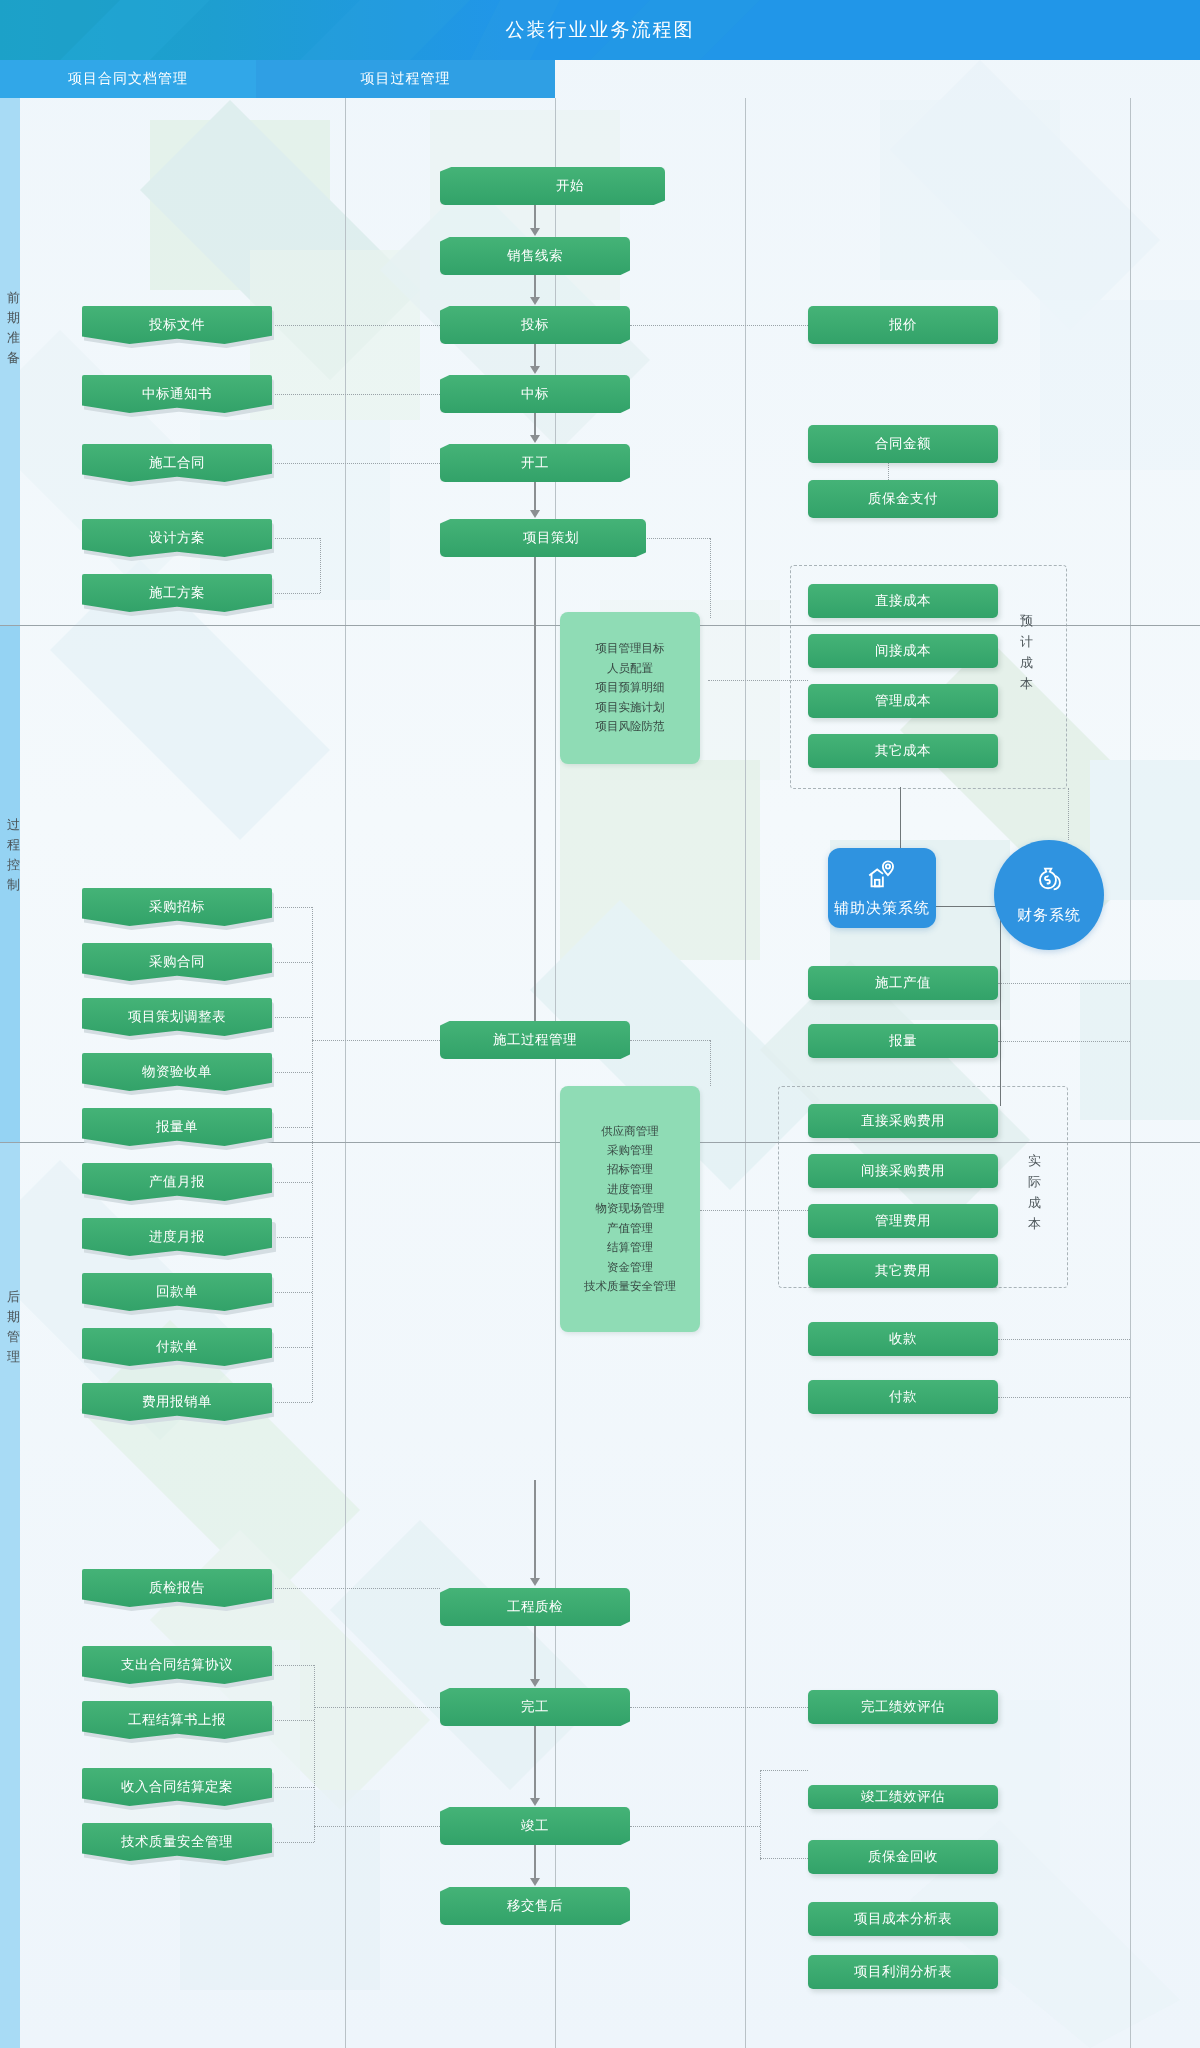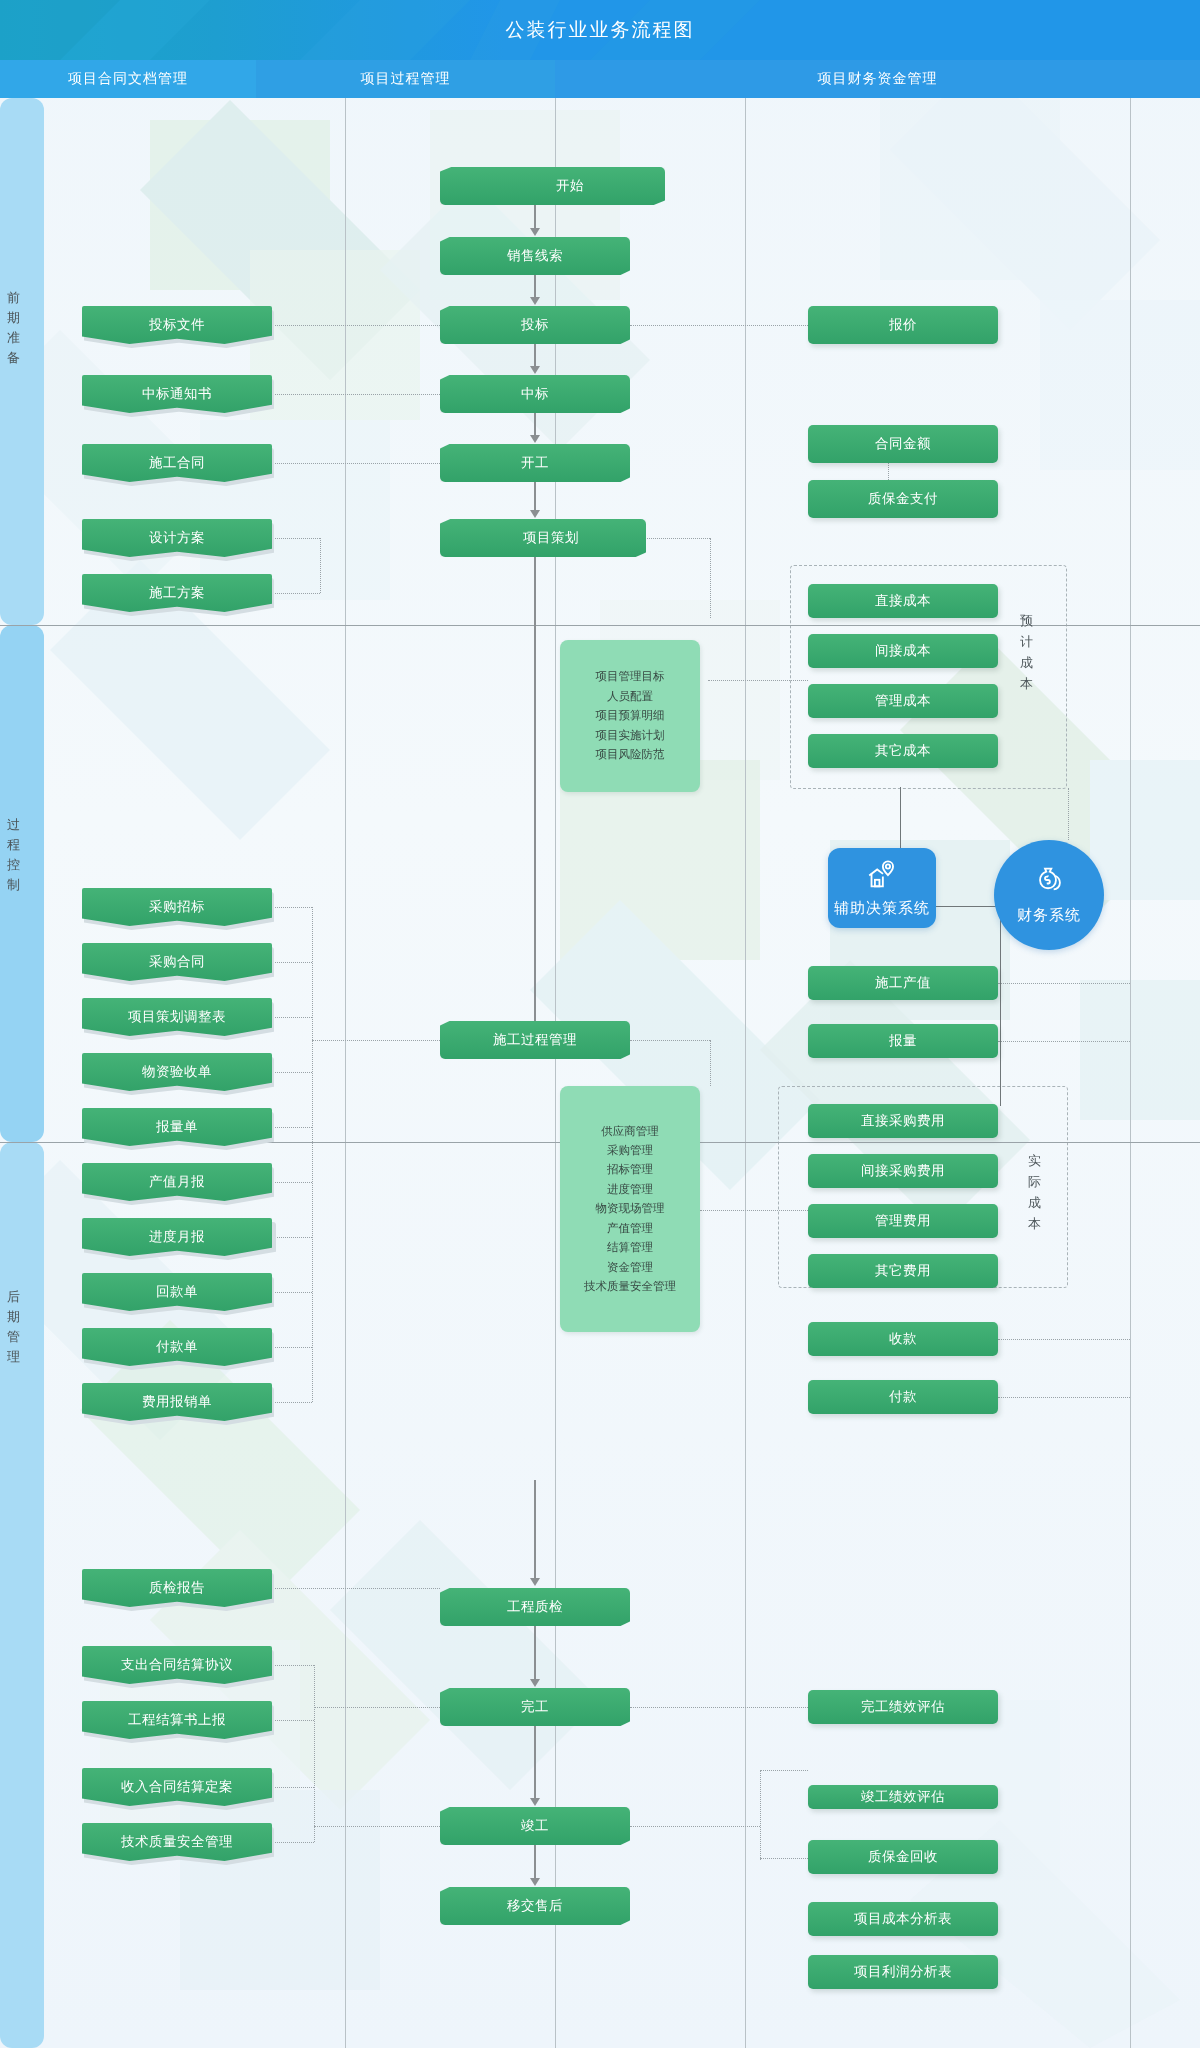--- a/index.html
+++ b/index.html
@@ -23,21 +23,21 @@
     display:flex;align-items:center;justify-content:center;
     color:#fff;font-size:19px;letter-spacing:2px;z-index:6;}
   .colbar{position:absolute;left:0;top:60px;width:1200px;height:38px;z-index:5;display:flex;}
   .colbar .seg{height:38px;display:flex;align-items:center;justify-content:center;
     color:#fff;font-size:14px;letter-spacing:1px;}
   .seg1{width:256px;background:#31a7e8;}
   .seg2{width:299px;background:#2f9fe4;}
   .seg3{width:645px;background:#2e9ae6;}
 
   
-  .rail{position:absolute;left:0;width:44px;z-index:3;border-radius:12px;}
+  .rail{position:absolute;left:0;width:20px;z-index:3;}
   .rail .rlabel{position:absolute;left:0;width:28px;text-align:center;
     color:#4c5559;font-size:13px;line-height:20px;letter-spacing:1px;}
   .rail-a{top:98px;height:527px;background:#a8dbf5;}
   .rail-b{top:625px;height:517px;background:#95d3f3;}
   .rail-c{top:1142px;height:906px;background:#a8dbf5;}
 
   
   .divider{position:absolute;left:0;width:1200px;height:1px;background:#9aa3a8;z-index:3;}
   .vline{position:absolute;width:1px;background:#b9c2c7;z-index:2;}
 
@@ -140,21 +140,20 @@
       <polygon points="360,0 470,0 410,60 300,60" fill="#2ba0e0" opacity=".35"></polygon>
       <polygon points="500,0 560,0 530,60 470,60" fill="#2ba0e0" opacity=".3"></polygon>
       <polygon points="650,0 760,0 700,60 590,60" fill="#2ba0e0" opacity=".22"></polygon>
     </svg>
     <div class="title">公装行业业务流程图</div>
   </div>
 
   <div class="colbar">
     <div class="seg seg1">项目合同文档管理</div>
     <div class="seg seg2">项目过程管理</div>
-    <div class="seg seg3">项目财务资金管理</div>
   </div>
 
   <div class="rail rail-a">
     <div class="rlabel" style="top:190px;">前 期 准 备</div>
   </div>
   <div class="rail rail-b">
     <div class="rlabel" style="top:190px;">过 程 控 制</div>
   </div>
   <div class="rail rail-c">
     <div class="rlabel" style="top:145px;">后 期 管 理</div>
@@ -215,21 +214,21 @@
   <div class="dash-v" style="left:320px;top:538px;height:55px;"></div>
   <div class="dash-h" style="left:272px;top:593px;width:48px;"></div>
   <div class="dash-h" style="left:630px;top:325px;width:178px;"></div>
   <div class="dash-h" style="left:630px;top:538px;width:80px;"></div>
   <div class="dash-v" style="left:710px;top:538px;height:80px;"></div>
   <div class="dash-h" style="left:708px;top:680px;width:100px;"></div>
   <div class="dash-h" style="left:808px;top:444px;width:80px;"></div>
   <div class="dash-v" style="left:888px;top:444px;height:60px;"></div>
   <div class="dash-h" style="left:808px;top:503px;width:80px;"></div>
 
-  <div class="detail" style="left:560px;top:640px;width:140px;height:152px;">
+  <div class="detail" style="left:560px;top:612px;width:140px;height:152px;">
     <div>项目管理目标</div>
     <div>人员配置</div>
     <div>项目预算明细</div>
     <div>项目实施计划</div>
     <div>项目风险防范</div>
   </div>
 
   <div class="node rect" style="left:808px;top:306px;width:190px;height:38px;">报价</div>
   <div class="node rect" style="left:808px;top:425px;width:190px;height:38px;">合同金额</div>
   <div class="node rect" style="left:808px;top:480px;width:190px;height:38px;">质保金支付</div>

